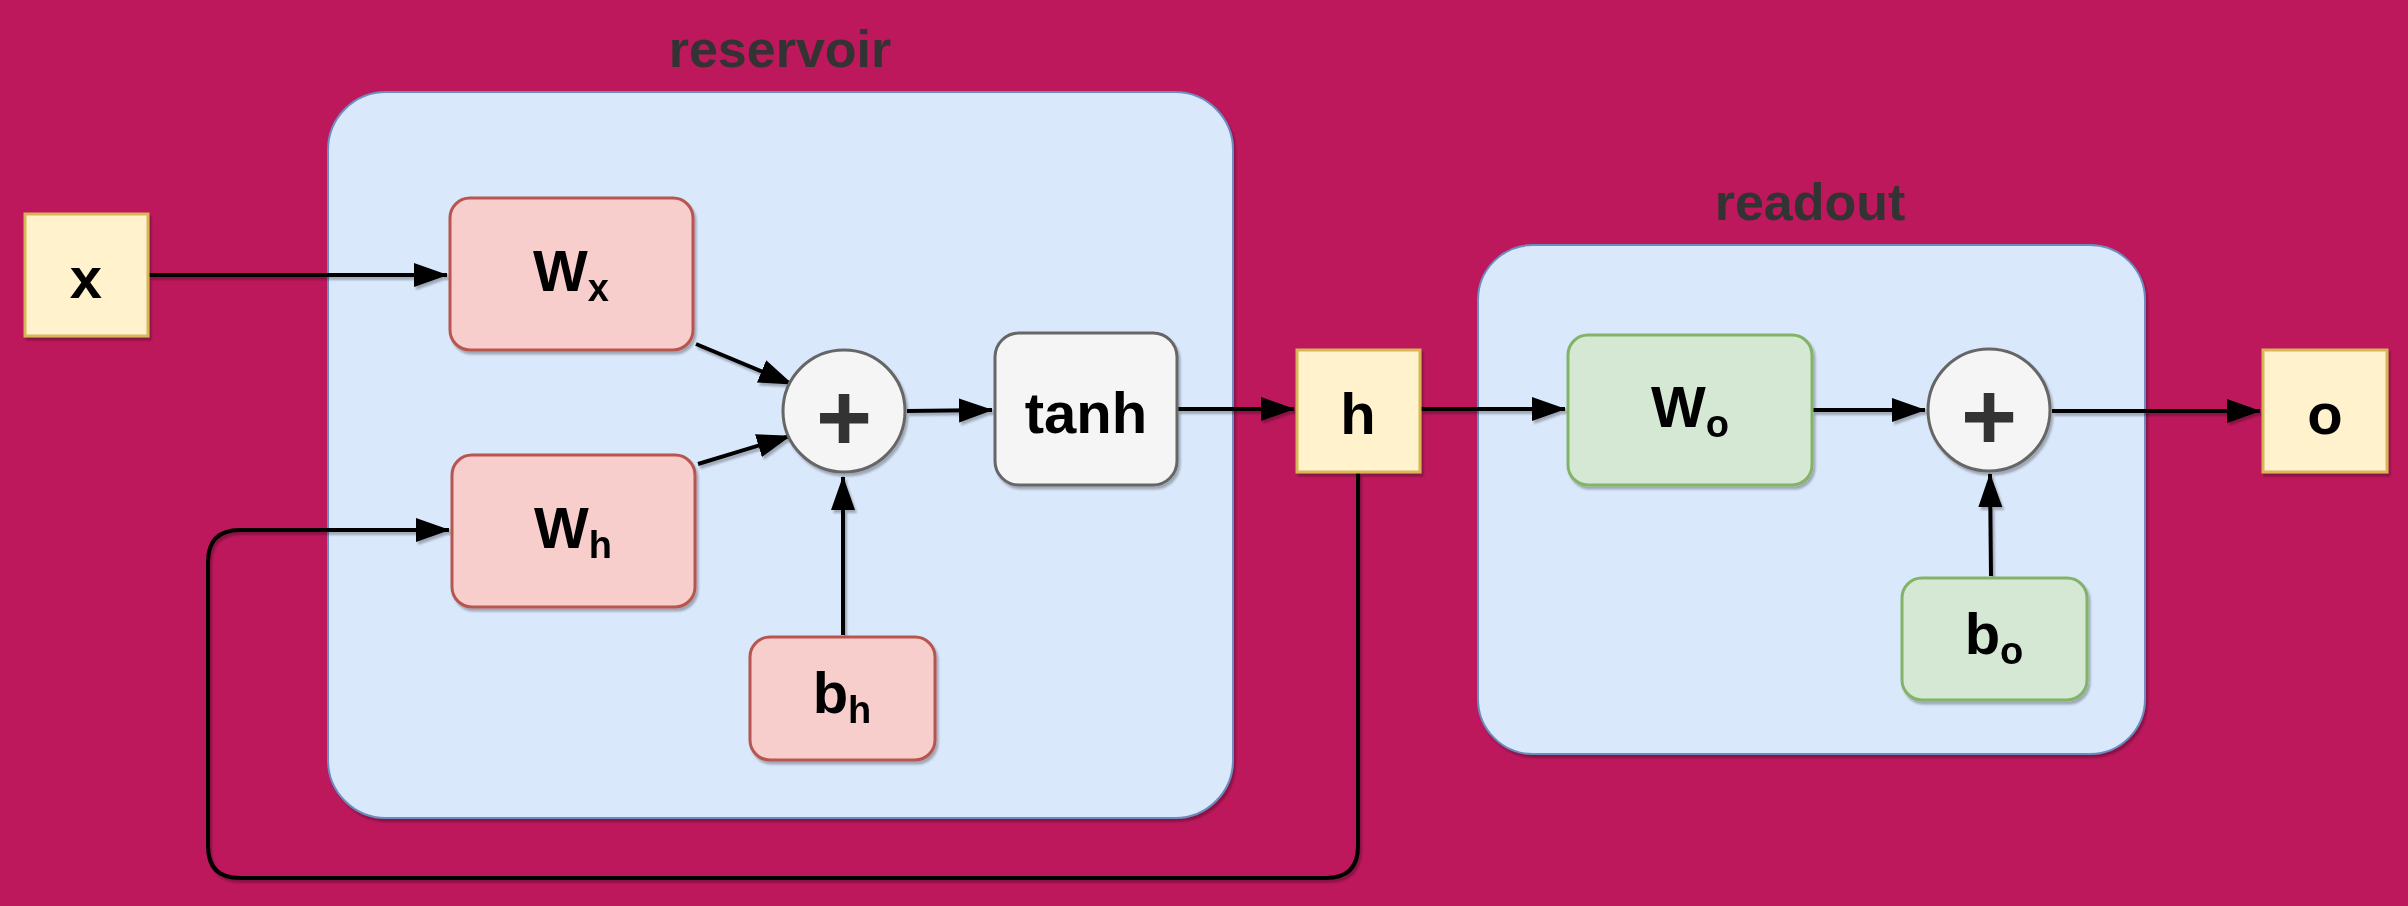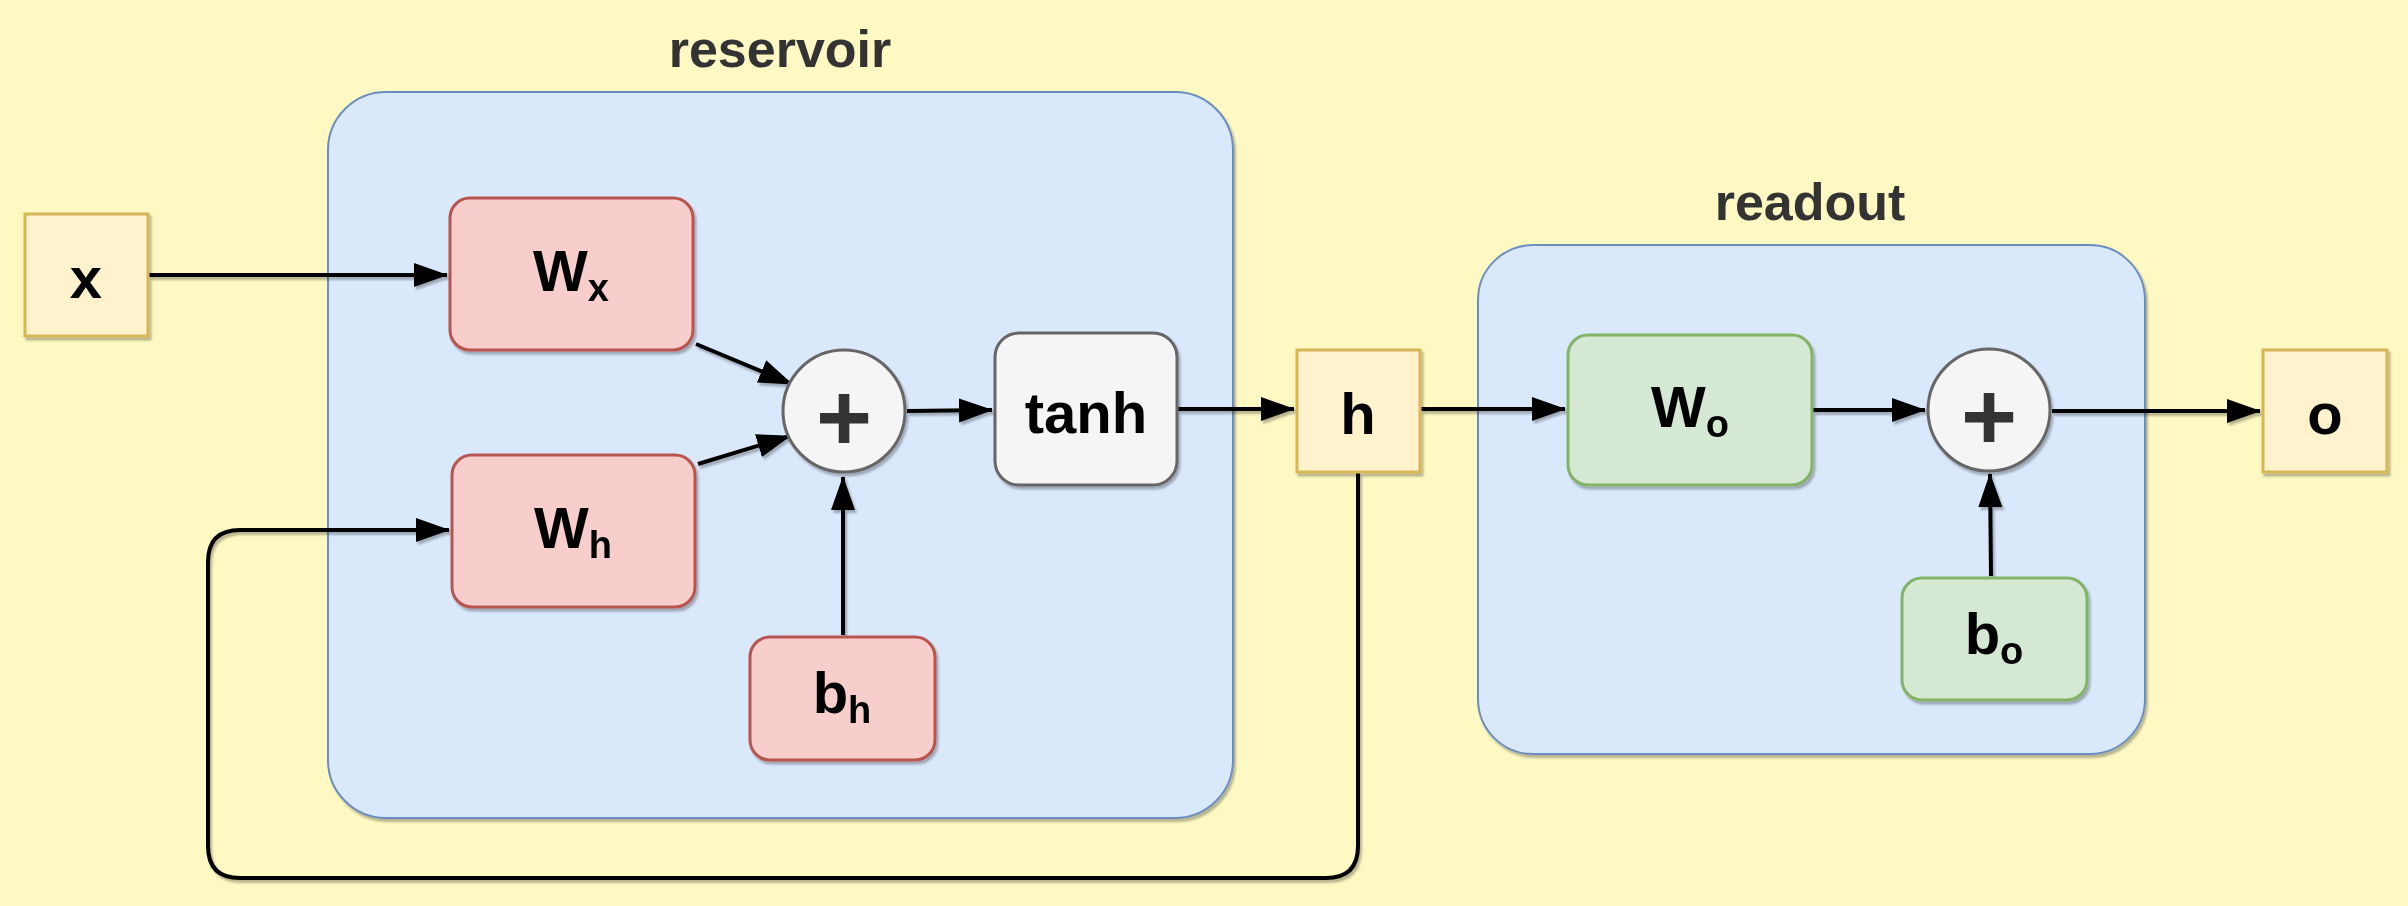--- a/index.html
+++ b/index.html
@@ -1,16 +1,16 @@
 <!DOCTYPE html>
 <html><head>
 <meta charset="utf-8">
 <style>
   html,body{margin:0;padding:0;background:#ffffff;}
-  .canvas{position:relative;width:2408px;height:906px;background:#fef9c3;overflow:hidden;}
+  .canvas{position:relative;width:2408px;height:906px;background:#be185d;overflow:hidden;}
   svg{display:block;font-family:"Liberation Sans", sans-serif;}
   
   .group-box{fill:#DAE8FC;stroke:#6C8EBF;stroke-width:2;}
   
   .yellow{fill:#FFF2CC;stroke:#D6B656;stroke-width:3;}
   .red{fill:#F8CECC;stroke:#B85450;stroke-width:3;}
   .green{fill:#D5E8D4;stroke:#82B366;stroke-width:3;}
   .gray{fill:#F5F5F5;stroke:#666666;stroke-width:3;}
   
   .node-label{fill:#000000;font-weight:bold;font-size:58px;}

